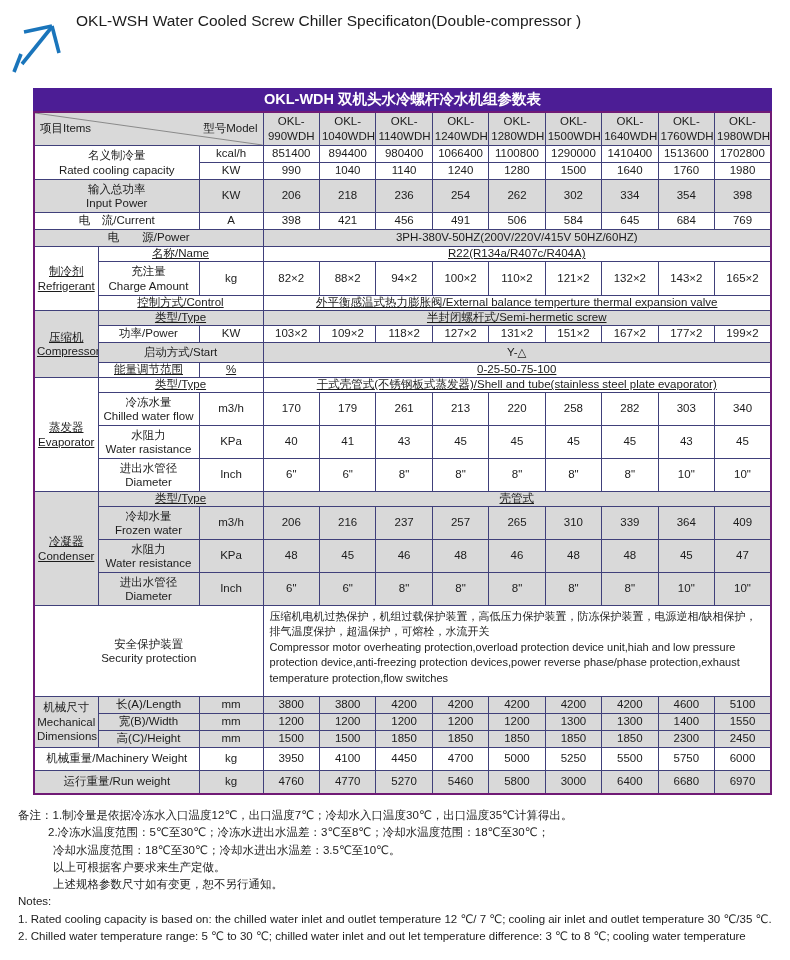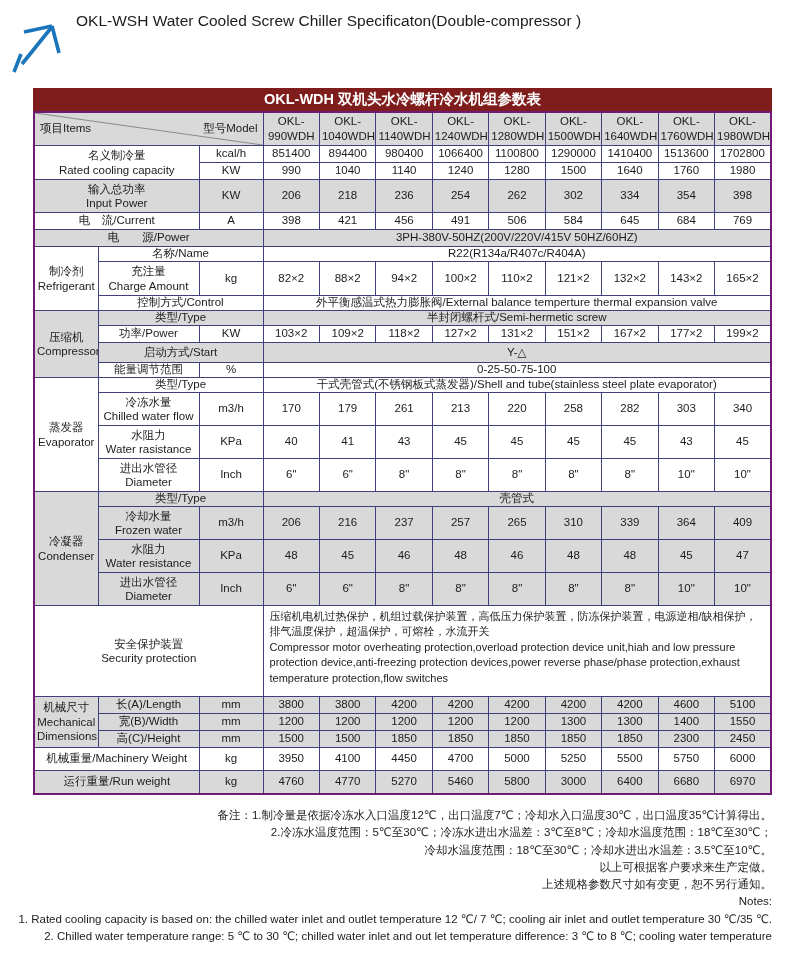--- a/index.html
+++ b/index.html
@@ -2,38 +2,38 @@
 <html><head>
 <meta charset="utf-8">
 <style>
   html,body{margin:0;padding:0;background:#fff;}
   body{width:790px;height:960px;font-family:"Liberation Sans","DejaVu Sans",sans-serif;color:#1c1c1c;overflow:hidden;}
   .hdr{position:relative;padding:10px 0 0 0;height:62px;}
   .logo{position:absolute;left:6px;top:16px;width:60px;height:60px;}
   .titles{margin-left:76px;}
   .title-zh{font-size:23px;font-weight:bold;letter-spacing:1px;line-height:1.2;}
   .title-en{font-size:15.5px;line-height:1.3;margin-top:1px;}
-  .banner{margin:16px 18px 0 33px;background:#7f1d1d;color:#fff;text-align:center;
+  .banner{margin:16px 18px 0 33px;background:#4c1d95;color:#fff;text-align:center;
           font-size:14.5px;font-weight:bold;height:23px;line-height:23px;}
   table{border-collapse:collapse;table-layout:fixed;width:739px;margin:0 0 0 33px;
         border:2px solid #701a75;}
   td{border:1px solid #40407a;text-align:center;font-size:11.5px;padding:0 2px;
      line-height:1.2;overflow:hidden;vertical-align:middle;}
   .g{background:#d9d9d9;}
   .two div{line-height:1.25;}
   .corner{position:relative;height:32px;}
   .corner svg{position:absolute;left:0;top:0;width:100%;height:100%;}
   .c-items{position:absolute;left:5px;top:50%;transform:translateY(-50%);font-size:11.5px;}
   .c-model{position:absolute;right:5px;top:50%;transform:translateY(-50%);font-size:11.5px;}
   .mdl div{line-height:1.3;font-size:11.5px;}
-  .h16 td{height:16px;} .h14 td{height:14px;} .h19 td{height:19px;}
+  .h16 td{height:16px;} .h14 td{height:14px;text-decoration:underline;} .h19 td{height:19px;}
   .h22 td{height:22px;} .h32 td{height:32px;} .h33 td{height:33px;}
   .sec td.txt{text-align:left;padding:3px 6px;font-size:11px;line-height:1.4;height:84px;vertical-align:top;}
   .notes{margin:12px 18px 0 18px;font-size:11.5px;line-height:1.5;}
-  .notes div{white-space:nowrap;text-align:right;} .n-zh2{margin-left:30px;} .n-zh3{margin-left:35px;}
+  .notes div{white-space:nowrap;} .n-zh2{margin-left:30px;} .n-zh3{margin-left:35px;}
   .n-en{margin-left:0;}
 </style>
 </head>
 <body>
 
 <div class="hdr">
   <svg class="logo" viewBox="0 0 60 60">
     <g fill="none" stroke="#1a75bb" stroke-width="3.6">
       <path d="M18 16 L46 10"></path>
       <path d="M46 10 L53 37"></path>

